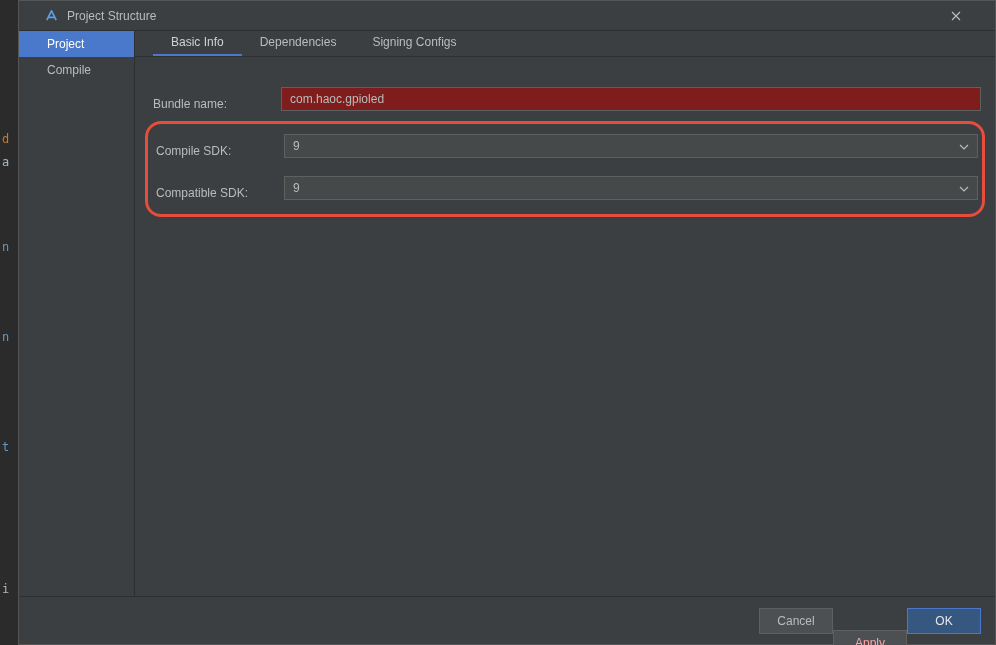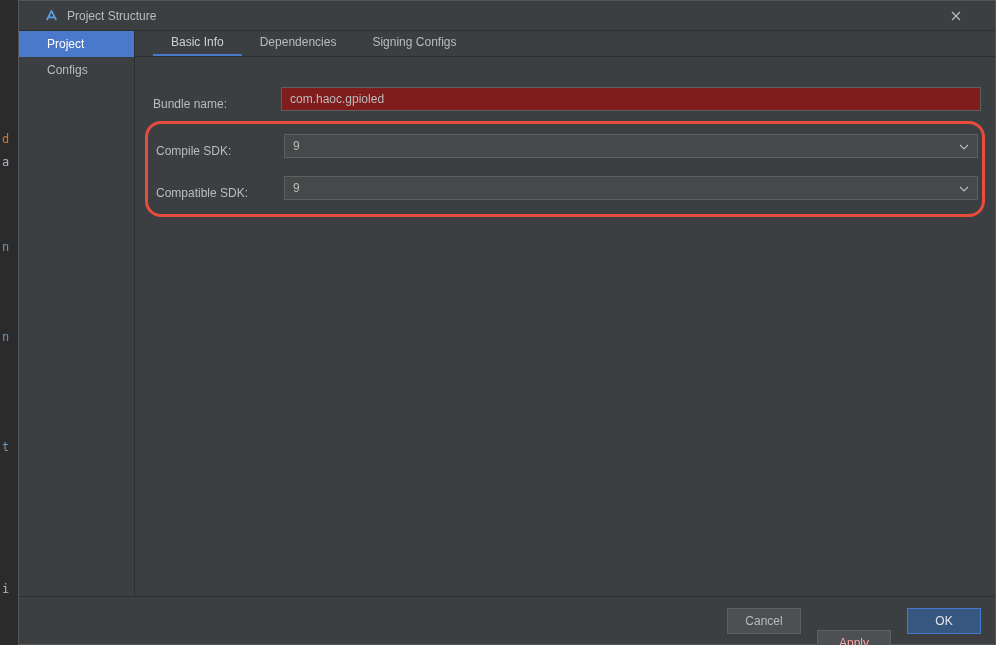--- a/index.html
+++ b/index.html
@@ -181,21 +181,21 @@
       margin-right: -4px;
       margin-top: -4px;
     }
     
     .footer {
       height: 48px;
       display: flex;
       align-items: center;
       justify-content: flex-end;
       padding: 0 14px;
-      gap: 16px;
+      gap: 0;
       border-top: 1px solid #2d2f30;
     }
     .btn {
       height: 26px;
       min-width: 74px;
       padding: 0 14px;
       background: #4c5052;
       border: 1px solid #5e6060;
       color: #bbbbbb;
       font-size: 12px;
@@ -241,21 +241,21 @@
       </svg>
     </span>
   </div>
 
   <div class="body-area">
     <div class="sidebar">
       <div class="sidebar-item active">
         <span>Project</span>
       </div>
       <div class="sidebar-item">
-        <span>Configs</span>
+        <span>Compile</span>
       </div>
     </div>
 
     <div class="main">
       <div class="tabbar">
         <div class="tab active">
           <span>Basic Info</span>
         </div>
         <div class="tab">
           <span>Dependencies</span>

